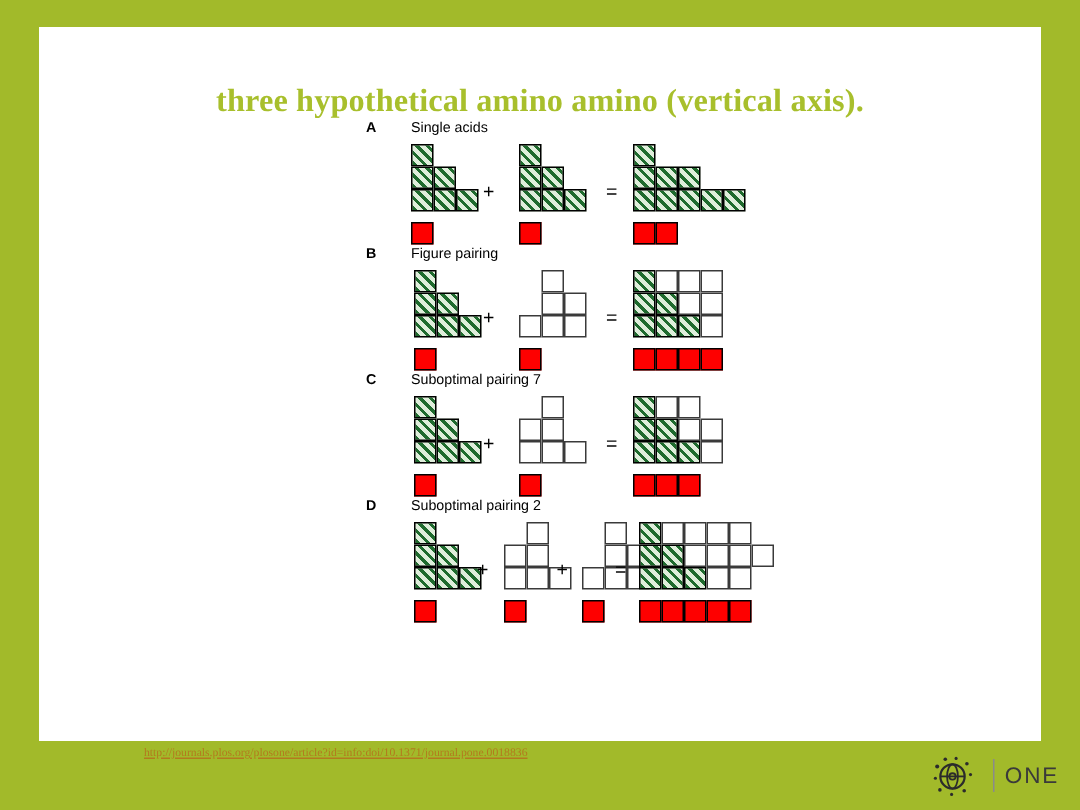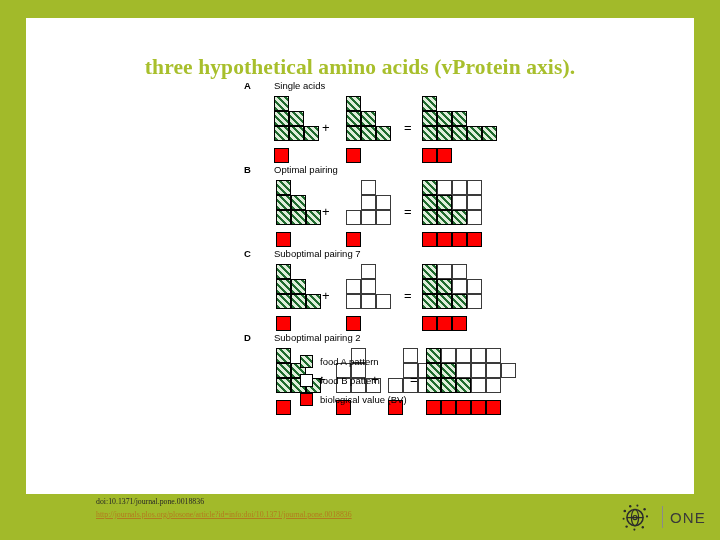--- a/index.html
+++ b/index.html
@@ -163,21 +163,21 @@
     line-height:1;
   }
 </style>
 </head>
 <body>
 
 <div id="slide-card">
 
   <div id="figure-title">
     <br>
-    <span>three hypothetical amino acids (vProtein axis).</span>
+    <span>three hypothetical amino amino (vertical axis).</span>
   </div>
 
   <div id="figure-canvas">
       <div class="panel" style="top: 0px; height: 84px;">
         <div class="panel-letter">A</div>
         <div class="panel-caption">Single acids</div>
         <div class="shape" style="left: 248px; top: 16px; width: 45px; height: 45px;">
           <div class="cell a" style="left: 0px; top: 30px;"></div>
           <div class="cell a" style="left: 0px; top: 15px;"></div>
           <div class="cell a" style="left: 0px; top: 0px;"></div>
@@ -212,21 +212,21 @@
           <div class="cell a" style="left: 45px; top: 30px;"></div>
           <div class="cell a" style="left: 60px; top: 30px;"></div>
         </div>
         <div class="shape" style="left: 396px; top: 68px; width: 30px; height: 15px;">
           <div class="bv" style="left: 0px; top: 0px;"></div>
           <div class="bv" style="left: 15px; top: 0px;"></div>
         </div>
       </div>
       <div class="panel" style="top: 84px; height: 84px;">
         <div class="panel-letter">B</div>
-        <div class="panel-caption">Optimal pairing</div>
+        <div class="panel-caption">Figure pairing</div>
         <div class="shape" style="left: 250px; top: 16px; width: 45px; height: 45px;">
           <div class="cell a" style="left: 0px; top: 30px;"></div>
           <div class="cell a" style="left: 0px; top: 15px;"></div>
           <div class="cell a" style="left: 0px; top: 0px;"></div>
           <div class="cell a" style="left: 15px; top: 30px;"></div>
           <div class="cell a" style="left: 15px; top: 15px;"></div>
           <div class="cell a" style="left: 30px; top: 30px;"></div>
         </div>
         <div class="shape" style="left: 250px; top: 68px; width: 15px; height: 15px;">
           <div class="bv" style="left: 0px; top: 0px;"></div>
@@ -371,37 +371,22 @@
         <div class="shape" style="left: 400px; top: 68px; width: 75px; height: 15px;">
           <div class="bv" style="left: 0px; top: 0px;"></div>
           <div class="bv" style="left: 15px; top: 0px;"></div>
           <div class="bv" style="left: 30px; top: 0px;"></div>
           <div class="bv" style="left: 45px; top: 0px;"></div>
           <div class="bv" style="left: 60px; top: 0px;"></div>
         </div>
       </div>
     </div>
 
-  <div id="legend">
-    <div class="legend-row">
-      <span class="legend-swatch sw-a"></span>
-      <span class="legend-label">food A pattern</span>
-    </div>
-    <div class="legend-row">
-      <span class="legend-swatch sw-b"></span>
-      <span class="legend-label">food B pattern</span>
-    </div>
-    <div class="legend-row">
-      <span class="legend-swatch sw-c"></span>
-      <span class="legend-label">biological value (BV)</span>
-    </div>
-  </div>
 
   <div id="citation">
-    <span class="line">doi:10.1371/journal.pone.0018836</span>
     <a class="line doi-link" href="#">http://journals.plos.org/plosone/article?id=info:doi/10.1371/journal.pone.0018836</a>
   </div>
 
 </div>
 
 <div id="plos-logo">
   <svg id="plos-mark" viewBox="0 0 100 100">
     <circle cx="50" cy="52" r="27" fill="none" stroke="#2b2b2b" stroke-width="5"></circle>
     <ellipse cx="50" cy="52" rx="12" ry="27" fill="none" stroke="#2b2b2b" stroke-width="4"></ellipse>
     <line x1="23" y1="52" x2="77" y2="52" stroke="#2b2b2b" stroke-width="4"></line>

